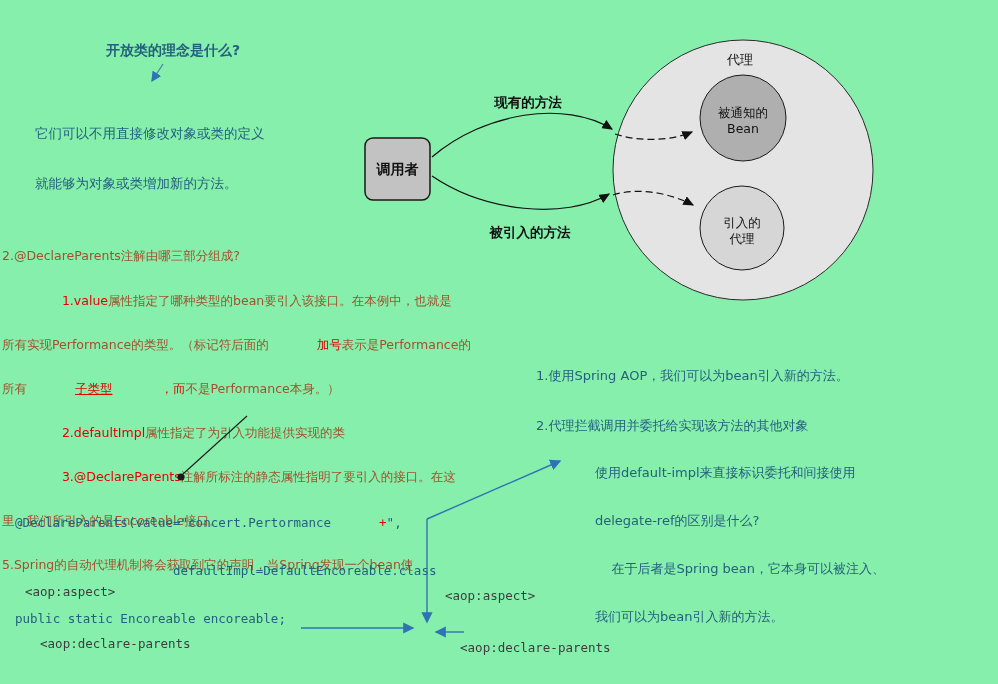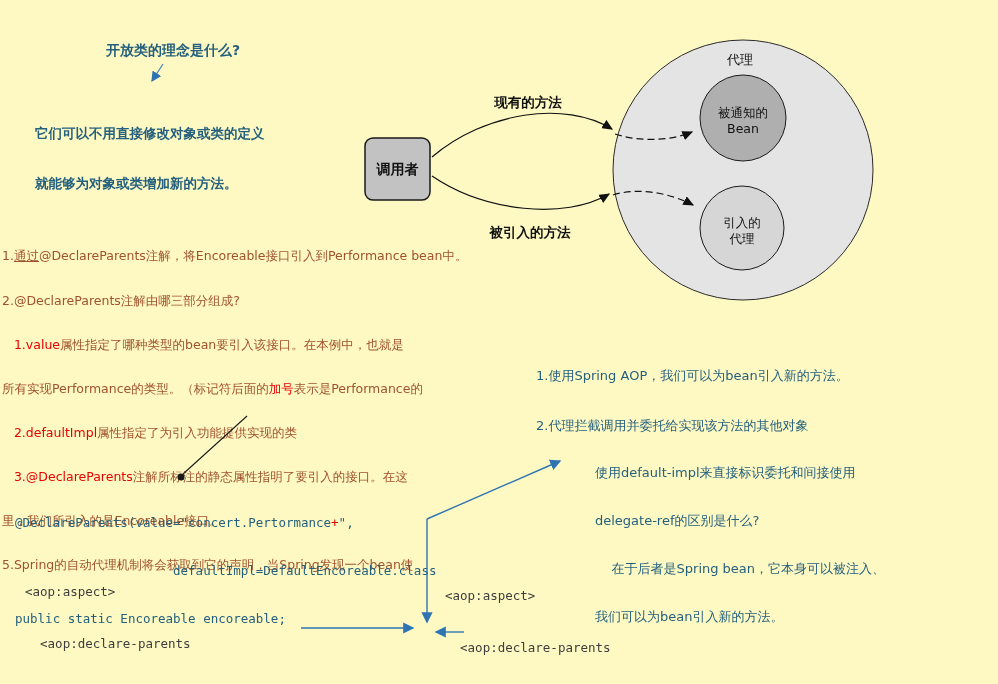--- a/index.html
+++ b/index.html
@@ -1,42 +1,42 @@
 <!DOCTYPE html>
 <html><head>
 <meta charset="utf-8">
 <style>
   html,body{margin:0;padding:0;background:#fff;}
   .canvas{
-    position:relative;width:998px;height:684px;background:#fef9c3;overflow:hidden;
+    position:relative;width:998px;height:684px;background:#86efac;overflow:hidden;
     font-family:"DejaVu Sans","Liberation Sans",sans-serif;
   }
   .abs{position:absolute;white-space:pre;}
   .blue{color:#24607e;}
   .title{font-size:14px;font-weight:bold;}
   .body-text{font-size:13.5px;line-height:16.5px;}
   .notes{font-size:12.5px;line-height:14.7px;color:#a0522d;}
-  .seg-red{color:#e60000;}
+  .seg-red{color:#e60000;margin-left:48px;}
   .seg-u{text-decoration:underline;}
   .summary{font-size:13px;line-height:16.5px;}
   .question{font-size:13px;line-height:16px;}
   .code{font-family:"DejaVu Sans Mono","Liberation Mono",monospace;}
   .java-code{font-size:12.5px;line-height:16px;color:#24607e;}
   .xml-code{font-size:12.5px;line-height:17.4px;color:#3d3d3d;}
   svg{position:absolute;}
   svg text{font-family:"DejaVu Sans","Liberation Sans",sans-serif;fill:#111;}
   .overlay{pointer-events:none;}
 </style>
 </head>
 <body>
 
 <div class="canvas">
 
   <div class="abs blue title" style="left:106px;top:42px;">开放类的理念是什么?</div>
-  <div class="abs blue body-text" style="left:35px;top:92px;font-weight:bold;">
+  <div class="abs blue body-text" style="left:35px;top:92px;">
     <div>它们可以不用直接修改对象或类的定义</div>
     <div>就能够为对象或类增加新的方法。</div>
   </div>
 
   <svg style="left:340px;top:8px;" width="555" height="305" viewBox="0 0 555 305">
     <defs>
       <marker id="mblack" markerWidth="10" markerHeight="8" refX="8" refY="4" orient="auto">
         <path d="M0,0 L9,4 L0,8 z" fill="#111"></path>
       </marker>
     </defs>
@@ -59,24 +59,24 @@
     <path d="M 92 168 C 145 204, 225 212, 269 186" fill="none" stroke="#111" stroke-width="1.2" marker-end="url(#mblack)"></path>
 
     <path d="M 275 126 C 300 134, 330 133, 352 124" fill="none" stroke="#111" stroke-width="1.2" stroke-dasharray="7 4" marker-end="url(#mblack)"></path>
     <path d="M 273 187 C 298 179, 330 185, 353 197" fill="none" stroke="#111" stroke-width="1.2" stroke-dasharray="7 4" marker-end="url(#mblack)"></path>
 
     <text x="188" y="99" text-anchor="middle" font-size="13.5" font-weight="bold">现有的方法</text>
     <text x="190" y="229" text-anchor="middle" font-size="13.5" font-weight="bold">被引入的方法</text>
   </svg>
 
   <div class="abs notes" style="left:2px;top:220px;">
-    <div><span>1.</span><span class="seg-u">通过</span><span>@DeclareParents注解，将Encoreable接口引入到Performance bean中。</span></div>
     <div><span>2.@DeclareParents注解由哪三部分组成?</span></div>
     <div><span>   </span><span class="seg-red">1.value</span><span>属性指定了哪种类型的bean要引入该接口。在本例中，也就是</span></div>
     <div><span>所有实现Performance的类型。（标记符后面的</span><span class="seg-red">加号</span><span>表示是Performance的</span></div>
+    <div><span>所有</span><span class="seg-red seg-u">子类型</span><span class="seg-red">，而</span><span>不是Performance本身。）</span></div>
     <div><span>   </span><span class="seg-red">2.defaultImpl</span><span>属性指定了为引入功能提供实现的类</span></div>
     <div><span>   </span><span class="seg-red">3.@DeclareParents</span><span>注解所标注的静态属性指明了要引入的接口。在这</span></div>
     <div><span>里，我们所引入的是Encoreable接口。</span></div>
     <div><span>5.Spring的自动代理机制将会获取到它的声明，当Spring发现一个bean使</span></div>
     
     
   </div>
 
   <div class="abs blue summary" style="left:536px;top:335px;">
     <div>1.使用Spring AOP，我们可以为bean引入新的方法。</div>

